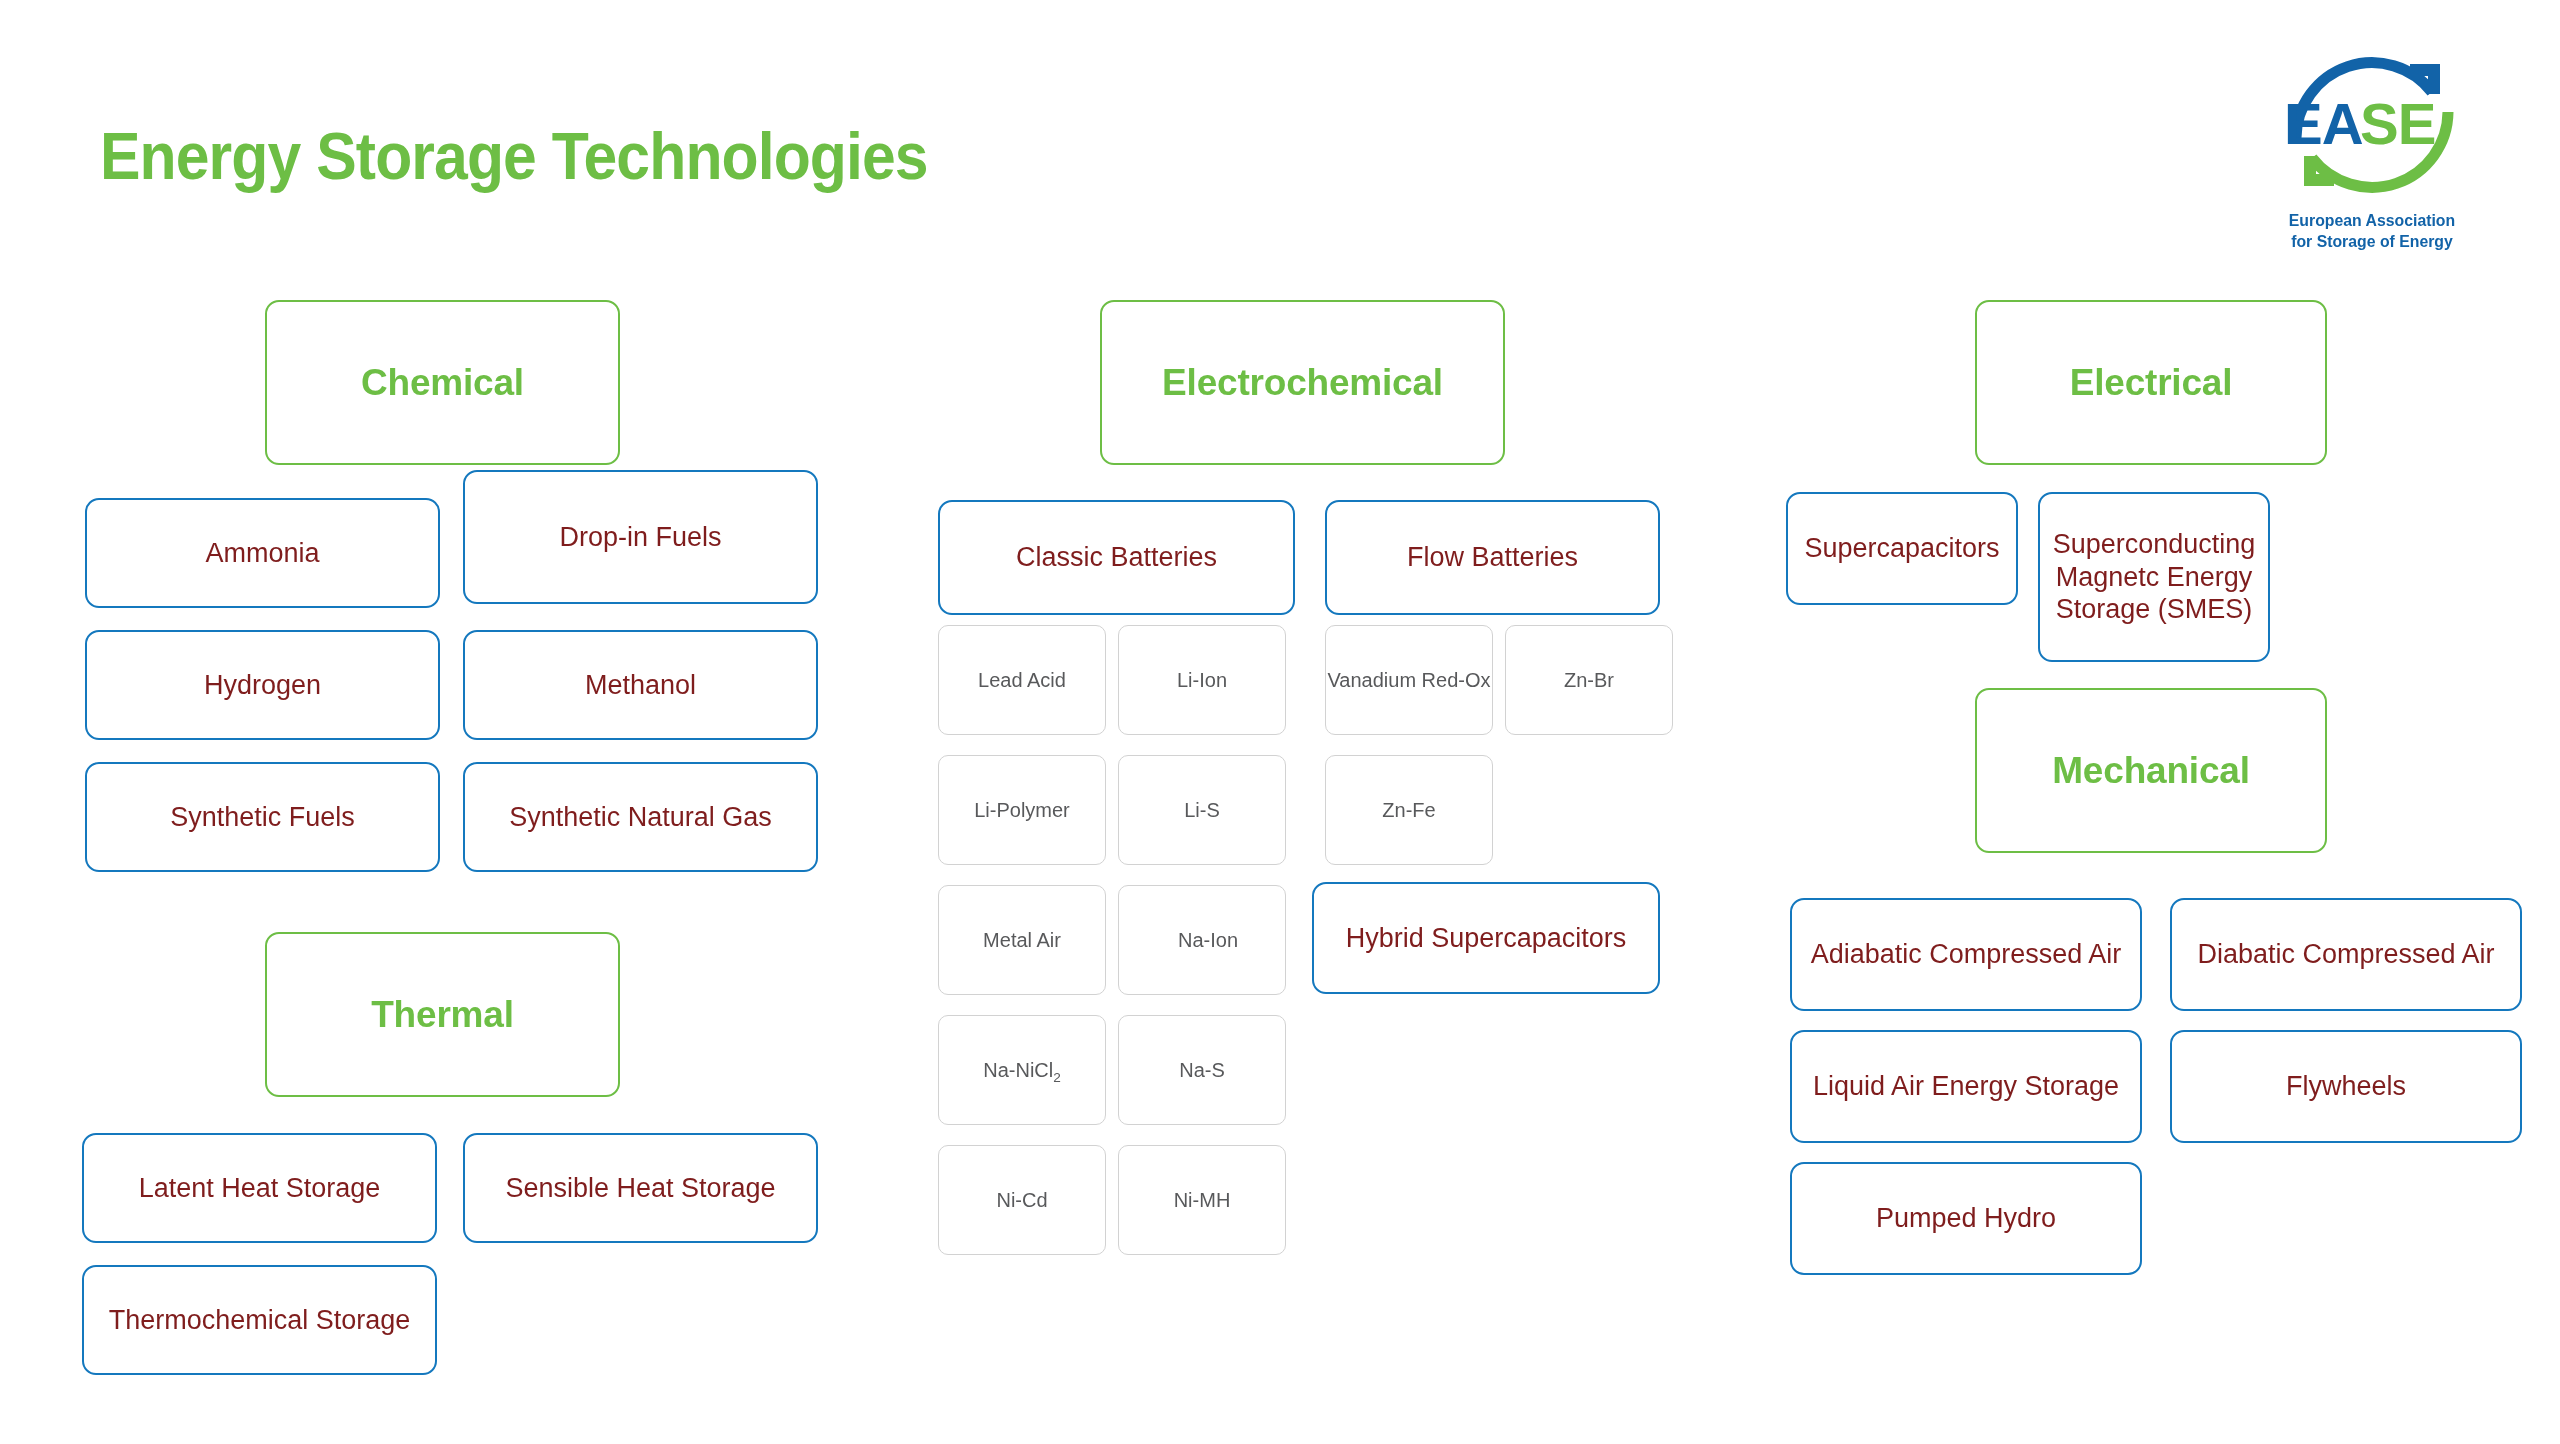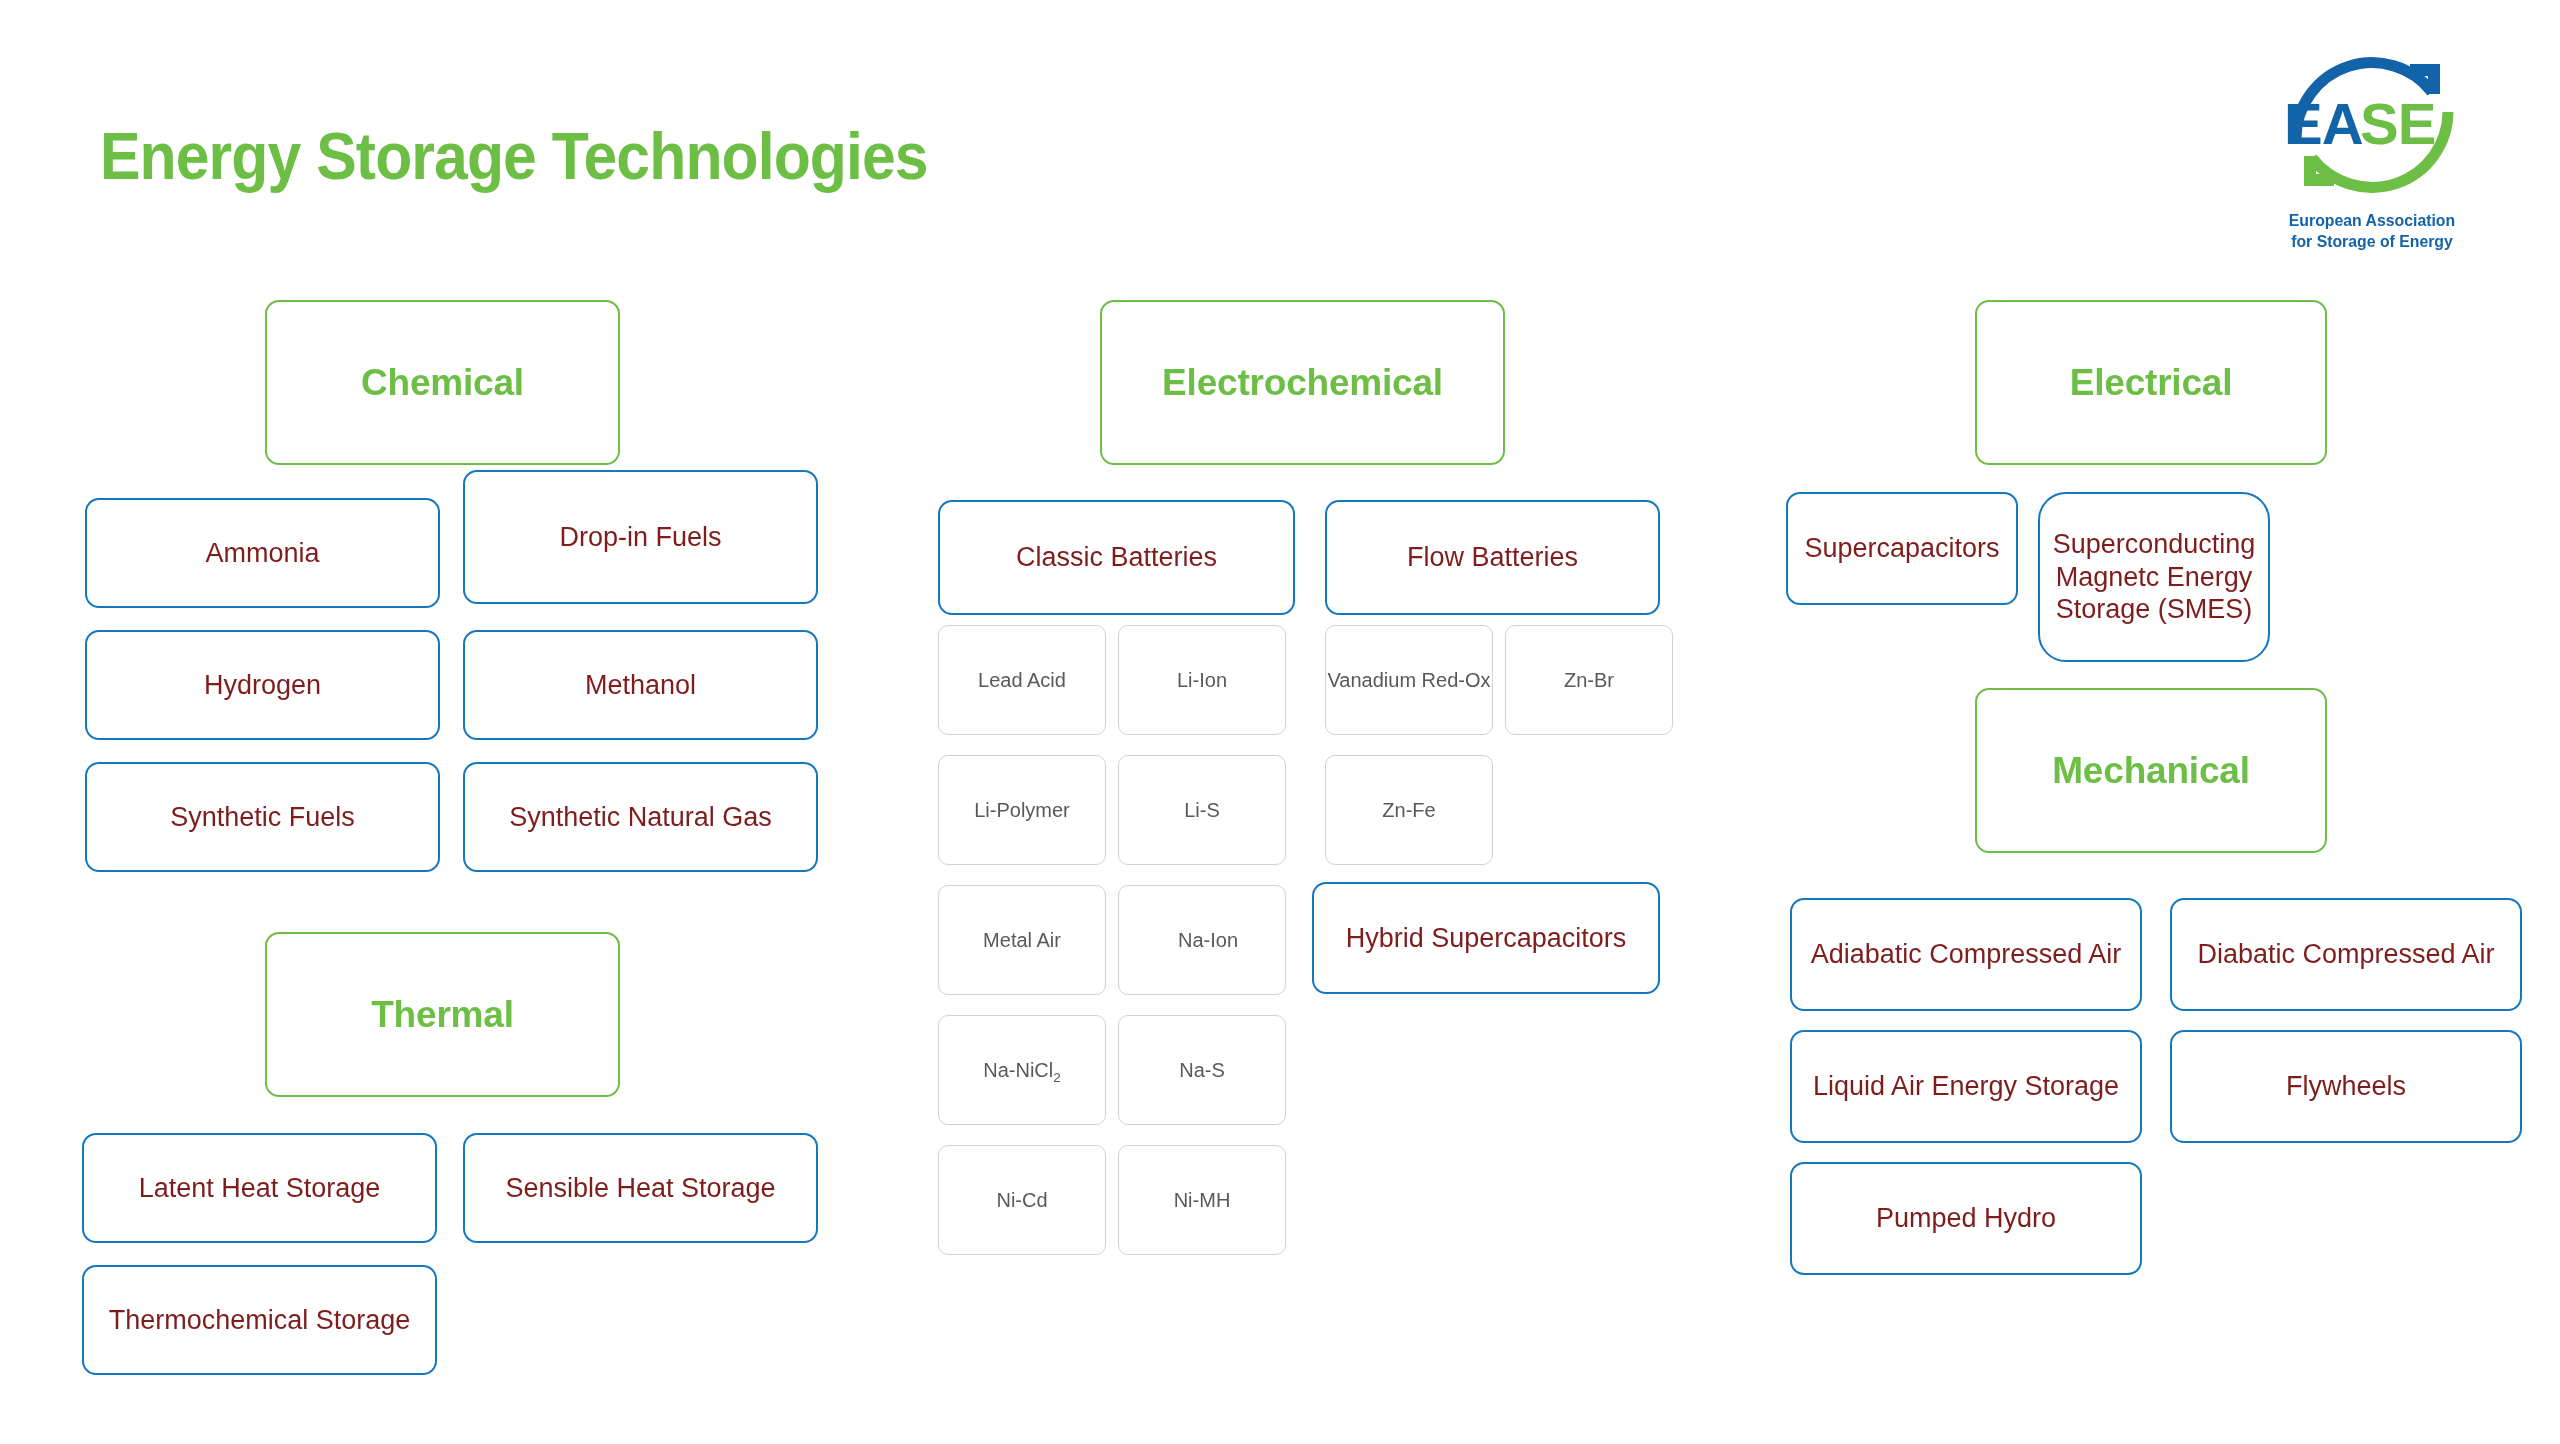--- a/index.html
+++ b/index.html
@@ -186,21 +186,21 @@
     <span>Ni-MH</span>
   </div>
 
   <div class="box box-head" style="left:1975px;top:300px;width:352px;height:165px;">
     <span>Electrical</span>
   </div>
 
   <div class="box box-blue" style="left:1786px;top:492px;width:232px;height:113px;">
     <span>Supercapacitors</span>
   </div>
-  <div class="box box-blue" style="left:2038px;top:492px;width:232px;height:170px;padding:4px 12px;border-radius:28px;">
+  <div class="box box-blue" style="left:2038px;top:492px;width:232px;height:170px;padding:4px 12px;">
     <span>Superconducting Magnetc Energy Storage (SMES)</span>
   </div>
 
   <div class="box box-head" style="left:1975px;top:688px;width:352px;height:165px;">
     <span>Mechanical</span>
   </div>
 
   <div class="box box-blue" style="left:1790px;top:898px;width:352px;height:113px;">
     <span>Adiabatic Compressed Air</span>
   </div>

